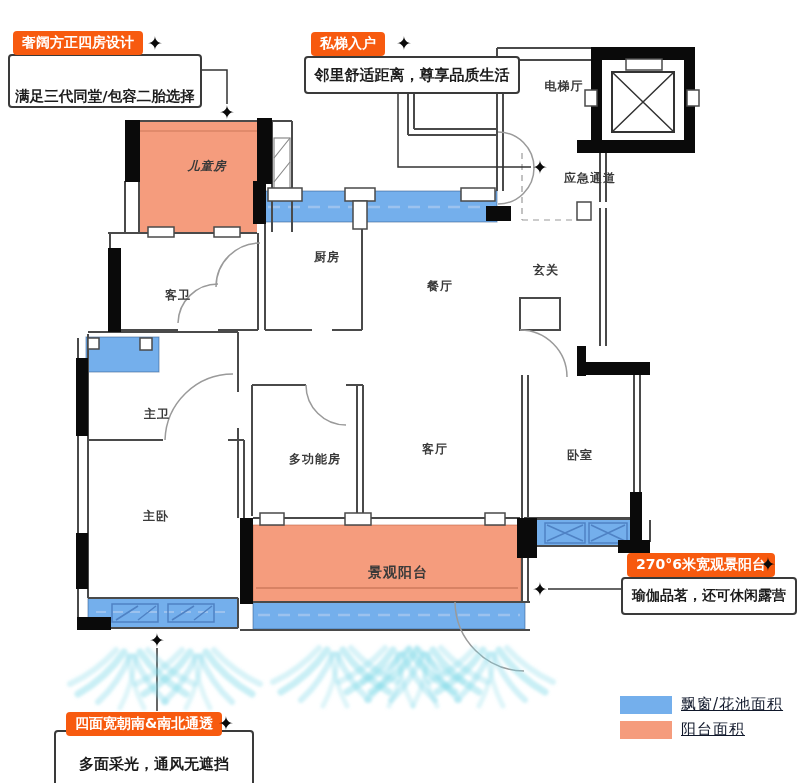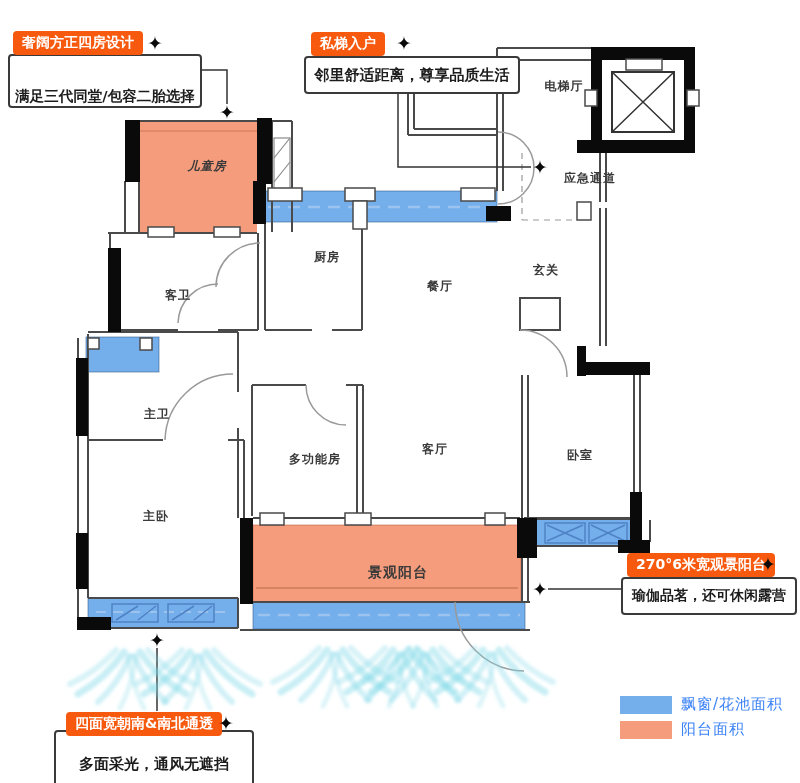--- a/index.html
+++ b/index.html
@@ -16,21 +16,21 @@
     display:flex;align-items:center;justify-content:center;color:#1c1c1c;
     font-weight:bold;white-space:nowrap;z-index:5;}
   .badge{position:absolute;background:#f75a0f;color:#fff;font-weight:bold;font-size:14px;
     padding:3px 9px;border-radius:4px;white-space:nowrap;z-index:6;line-height:1.25;}
   .diamond{position:absolute;transform:translate(-50%,-50%);font-size:19px;line-height:1;
     color:#0a0a0a;z-index:7;}
 
   #legend{position:absolute;left:620px;top:695px;z-index:5;}
   .legend-row{display:flex;align-items:center;margin-bottom:6px;}
   .legend-swatch{width:52px;height:18px;margin-right:9px;}
-  .legend-label{font-size:15px;color:#3b82f6;letter-spacing:1px;white-space:nowrap;}
+  .legend-label{font-size:15px;color:#0f172a;letter-spacing:1px;white-space:nowrap;text-decoration:underline;}
 </style>
 </head>
 <body>
 
 <div id="stage">
 
 <svg width="800" height="783" viewBox="0 0 800 783">
   <defs>
     <filter id="softblur" x="-30%" y="-30%" width="160%" height="160%">
       <feGaussianBlur stdDeviation="1.4"></feGaussianBlur>

